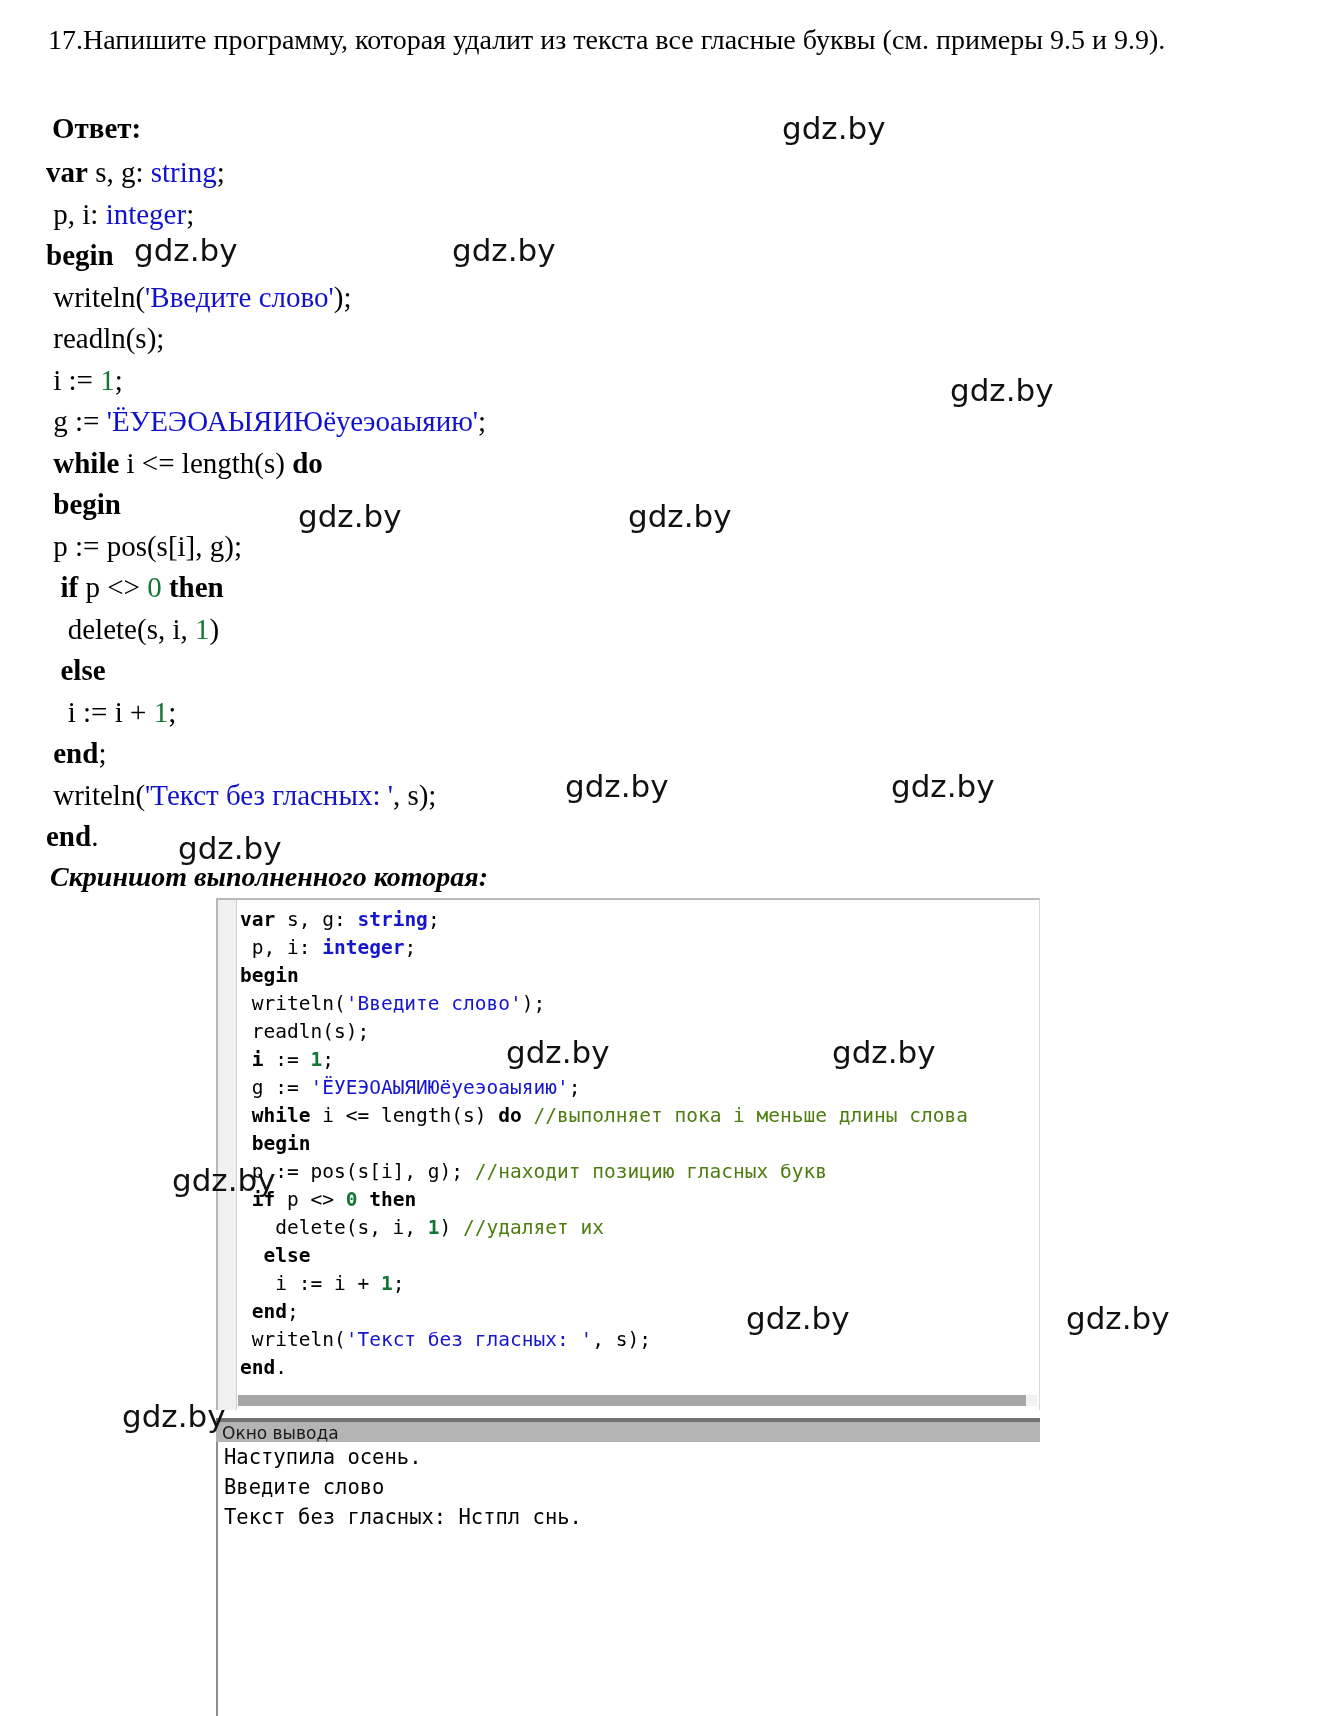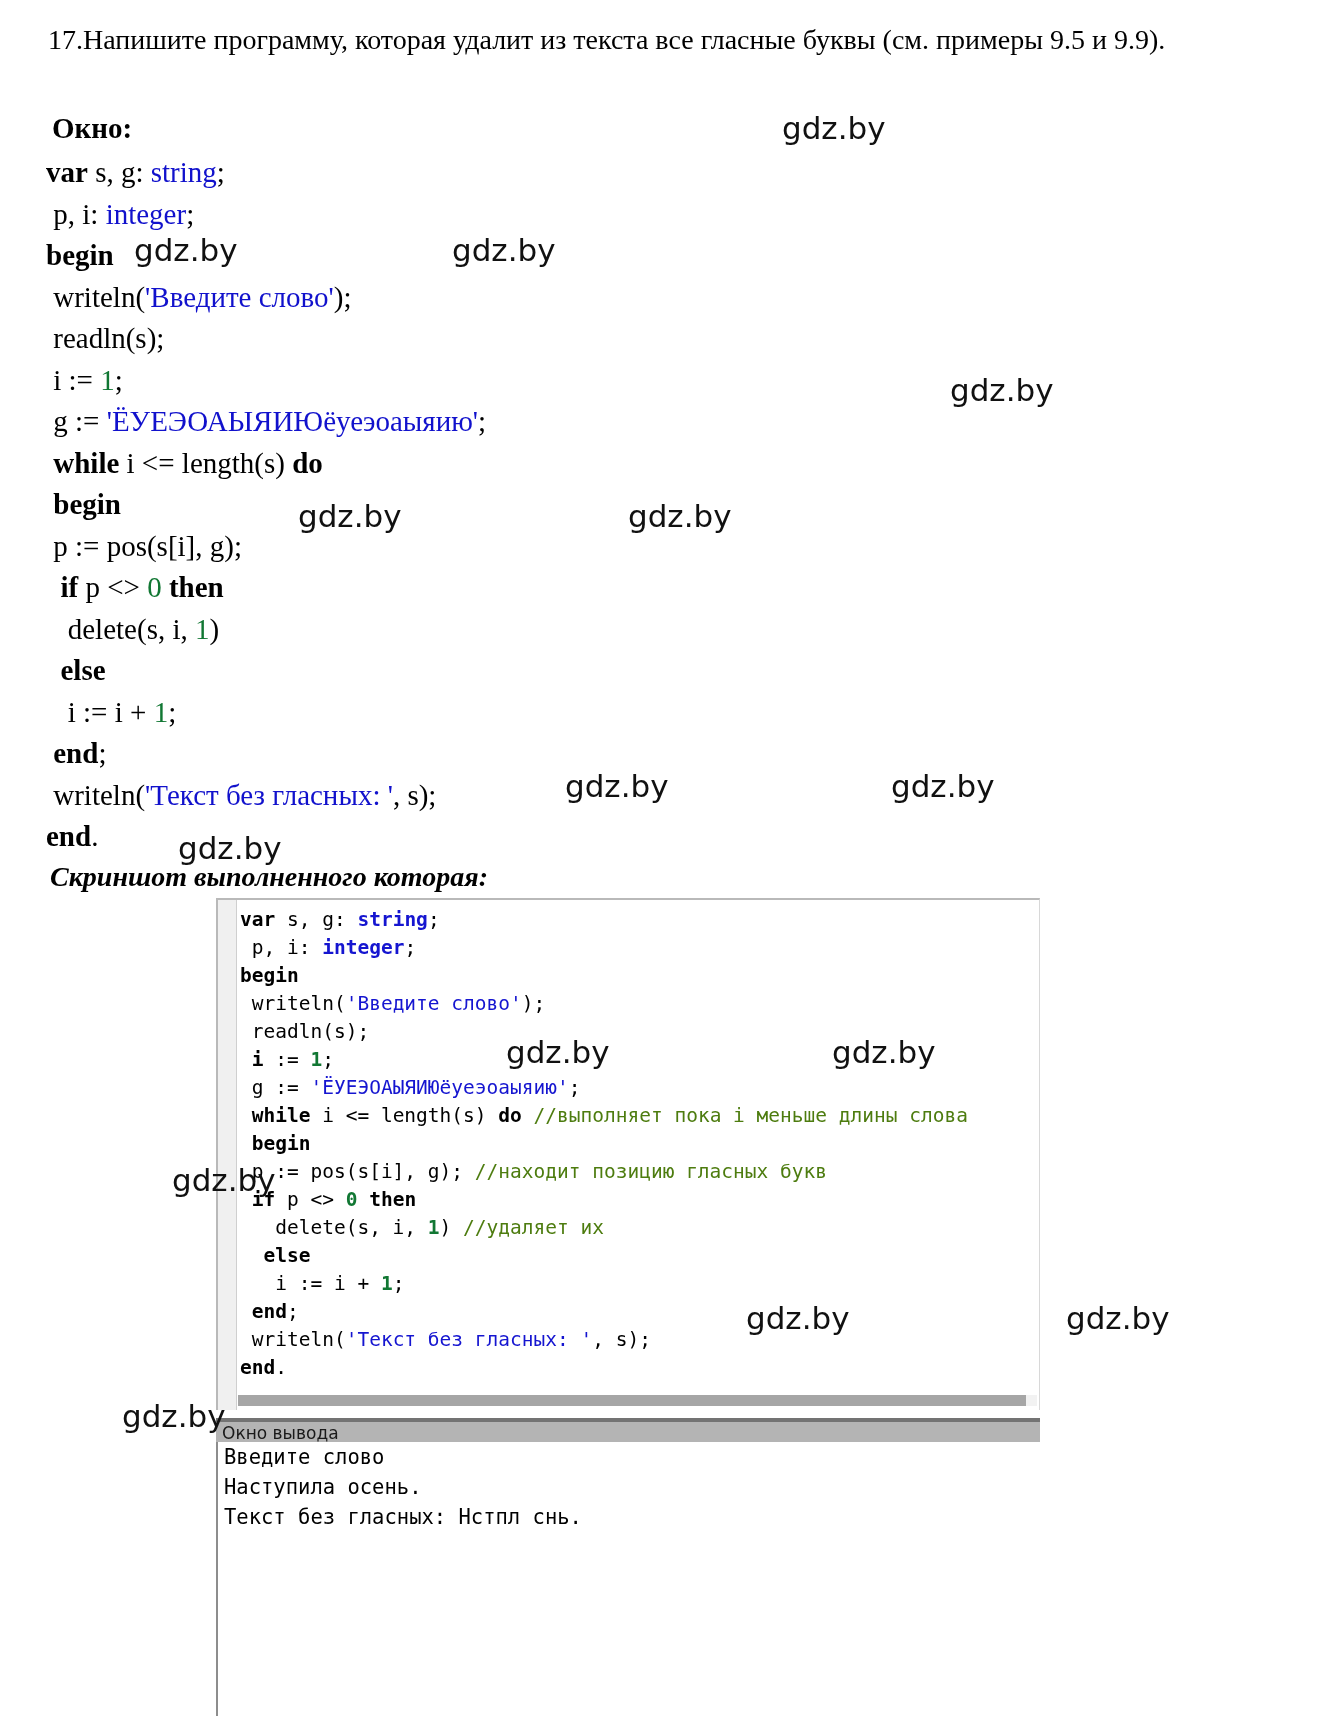--- a/index.html
+++ b/index.html
@@ -171,40 +171,40 @@
     pointer-events: none;
   }
 </style>
 </head>
 <body>
 
 <div class="task">
   <span>17.</span><span>Напишите программу, которая удалит из текста все гласные буквы (см. примеры 9.5 и 9.9).</span>
 </div>
 
-<div class="answer-label">Окно:</div>
+<div class="answer-label">Ответ:</div>
 
 <div class="code-doc" id="code-doc"><span class="ln"><span class="kw">var</span><span> s, g: </span><span class="tp">string</span><span>;</span></span><span class="ln"><span> p, i: </span><span class="tp">integer</span><span>;</span></span><span class="ln"><span class="kw">begin</span></span><span class="ln"><span> writeln(</span><span class="str">'Введите слово'</span><span>);</span></span><span class="ln"><span> readln(s);</span></span><span class="ln"><span> i := </span><span class="num">1</span><span>;</span></span><span class="ln"><span> g := </span><span class="str">'ЁУЕЭОАЫЯИЮёуеэоаыяию'</span><span>;</span></span><span class="ln"><span> </span><span class="kw">while</span><span> i &lt;= length(s) </span><span class="kw">do</span></span><span class="ln"><span> </span><span class="kw">begin</span></span><span class="ln"><span> p := pos(s[i], g);</span></span><span class="ln"><span>  </span><span class="kw">if</span><span> p &lt;&gt; </span><span class="num">0</span><span> </span><span class="kw">then</span></span><span class="ln"><span>   delete(s, i, </span><span class="num">1</span><span>)</span></span><span class="ln"><span>  </span><span class="kw">else</span></span><span class="ln"><span>   i := i + </span><span class="num">1</span><span>;</span></span><span class="ln"><span> </span><span class="kw">end</span><span>;</span></span><span class="ln"><span> writeln(</span><span class="str">'Текст без гласных: '</span><span>, s);</span></span><span class="ln"><span class="kw">end</span><span>.</span></span></div>
 
 <div class="shot-title">Скриншот выполненного которая:</div>
 
 <div class="ide">
   <div class="ide-gutter"></div>
   <div class="ide-code" id="ide-code"><span class="ln"><span class="mkw">var</span><span> s, g: </span><span class="mtp">string</span><span>;</span></span><span class="ln"><span> p, i: </span><span class="mtp">integer</span><span>;</span></span><span class="ln"><span class="mkw">begin</span></span><span class="ln"><span> writeln(</span><span class="mstr">'Введите слово'</span><span>);</span></span><span class="ln"><span> readln(s);</span></span><span class="ln"><span> </span><span class="mkw">i</span><span> := </span><span class="mnum">1</span><span>;</span></span><span class="ln"><span> g := </span><span class="mstr">'ЁУЕЭОАЫЯИЮёуеэоаыяию'</span><span>;</span></span><span class="ln"><span> </span><span class="mkw">while</span><span> i &lt;= length(s) </span><span class="mkw">do</span><span> </span><span class="mcom">//выполняет пока i меньше длины слова</span></span><span class="ln"><span> </span><span class="mkw">begin</span></span><span class="ln"><span> p := pos(s[i], g); </span><span class="mcom">//находит позицию гласных букв</span></span><span class="ln"><span> </span><span class="mkw">if</span><span> p &lt;&gt; </span><span class="mnum">0</span><span> </span><span class="mkw">then</span></span><span class="ln"><span>   delete(s, i, </span><span class="mnum">1</span><span>) </span><span class="mcom">//удаляет их</span></span><span class="ln"><span>  </span><span class="mkw">else</span></span><span class="ln"><span>   i := i + </span><span class="mnum">1</span><span>;</span></span><span class="ln"><span> </span><span class="mkw">end</span><span>;</span></span><span class="ln"><span> writeln(</span><span class="mstr">'Текст без гласных: '</span><span>, s);</span></span><span class="ln"><span class="mkw">end</span><span>.</span></span></div>
   <div class="ide-hscroll-track"></div>
   <div class="ide-hscroll-thumb"></div>
 </div>
 
 <div class="outwin">
   <div class="outwin-title">
     <span>Окно вывода</span>
   </div>
   <div class="outwin-body" id="out-body">
+      <div class="out-line">Наступила осень.</div>
       <div class="out-line">Введите слово</div>
-      <div class="out-line">Наступила осень.</div>
       <div class="out-line">Текст без гласных: Нстпл снь.</div>
     </div>
 </div>
 
 <div id="wm-layer">
     <div class="wm" style="left: 782px; top: 110px; font-size: 31px;">gdz.by</div>
     <div class="wm" style="left: 134px; top: 232px; font-size: 31px;">gdz.by</div>
     <div class="wm" style="left: 452px; top: 232px; font-size: 31px;">gdz.by</div>
     <div class="wm" style="left: 950px; top: 372px; font-size: 31px;">gdz.by</div>
     <div class="wm" style="left: 298px; top: 498px; font-size: 31px;">gdz.by</div>

